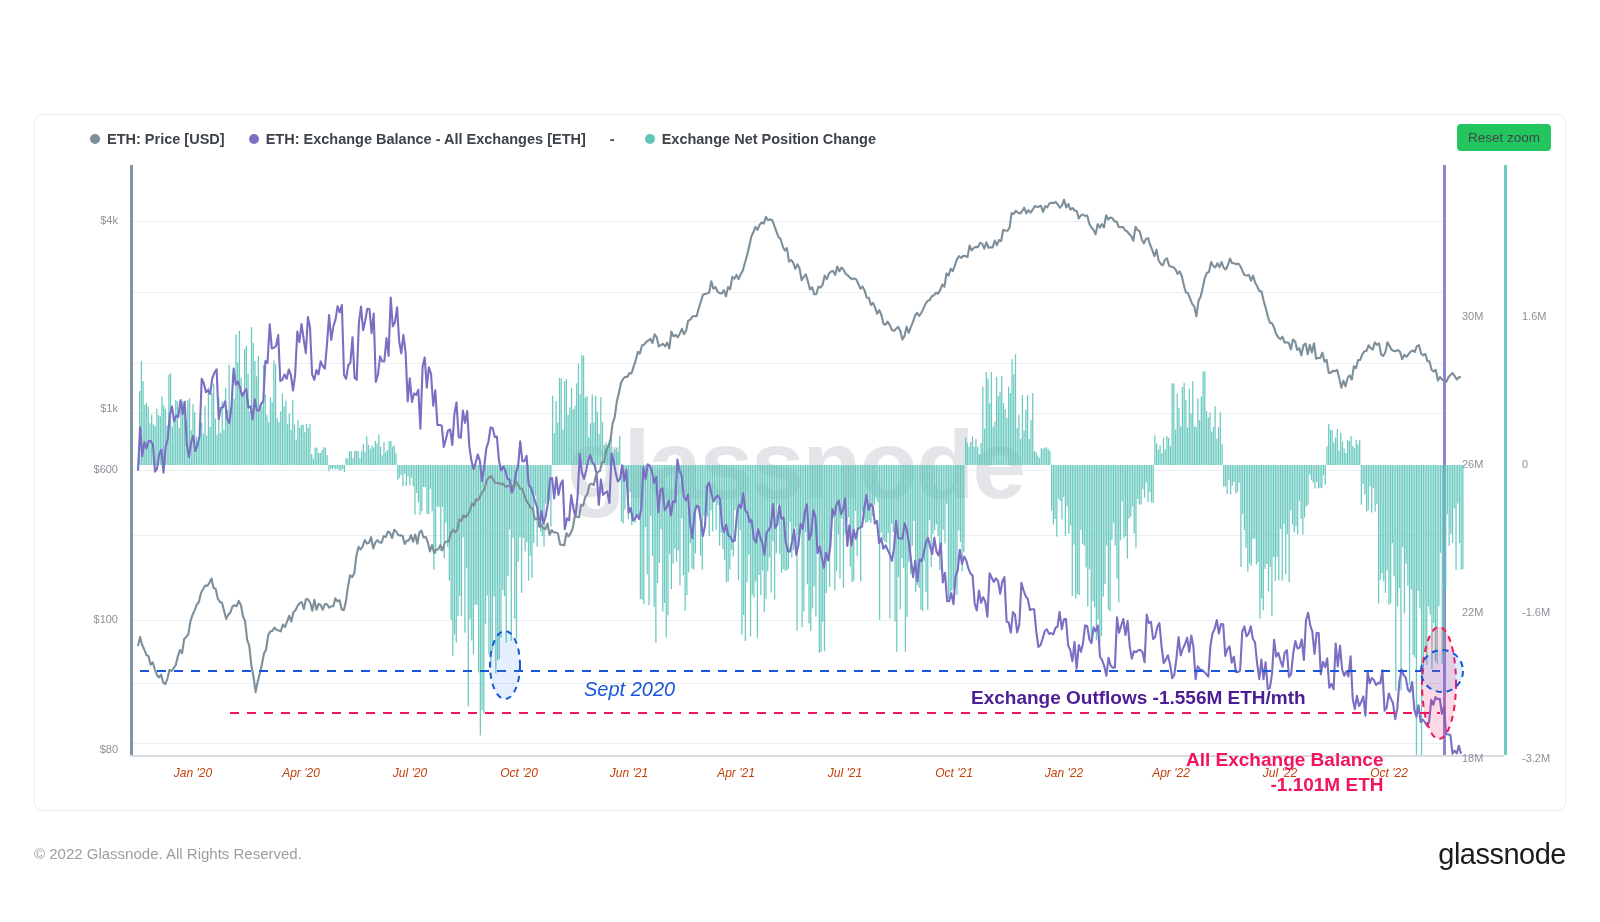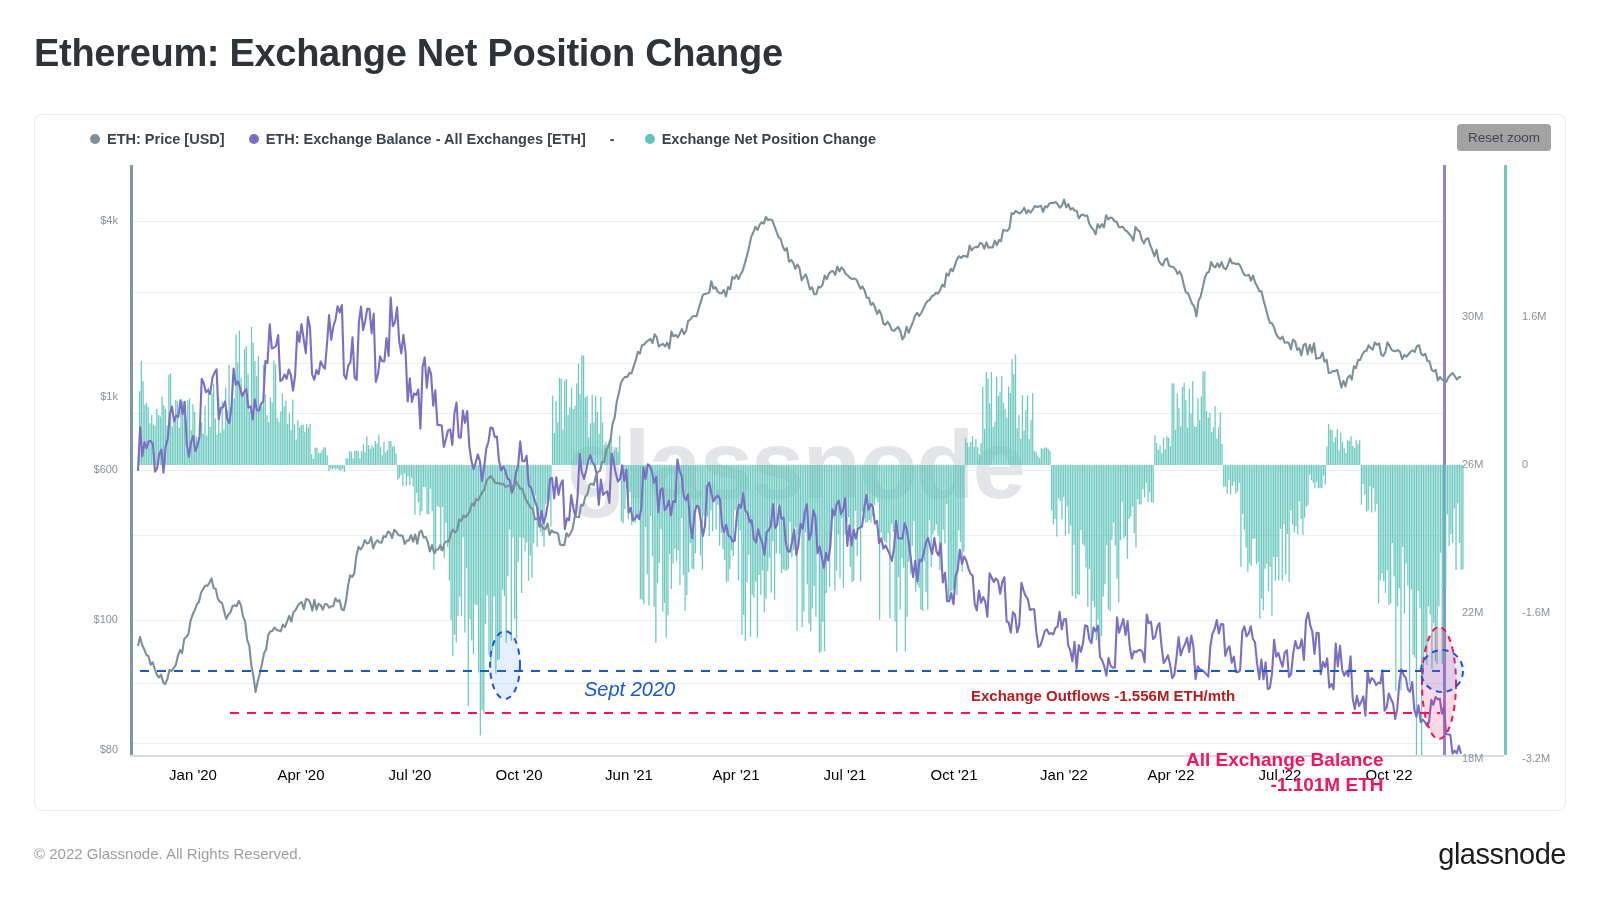--- a/index.html
+++ b/index.html
@@ -36,21 +36,21 @@
     font-size:14.5px; font-weight:bold; color:#3d4349;
     white-space:nowrap;
   }
   .legend-item { display:flex; align-items:center; gap:7px; margin-right:24px; }
   .legend-dot { width:10px; height:10px; border-radius:50%; display:inline-block; }
   .legend-sep { margin-right:30px; color:#3d4349; font-weight:bold; }
 
   
   .reset-zoom {
     position:absolute; right:14px; top:9px;
-    background:#a3a3a3; border:none; border-radius:4px;
+    background:#22c55e; border:none; border-radius:4px;
     padding:6px 11px; font-size:13.5px; color:#42474d;
     font-family:"Liberation Sans", sans-serif;
     cursor:pointer;
   }
 
   
   .plot {
     position:absolute;
     left:62px; top:50px;
     width:1378px; height:590px;
@@ -80,22 +80,22 @@
   
   .tick {
     position:absolute; font-size:11px; color:#8b9197;
     white-space:nowrap;
   }
   .tick.left  { right:1357px; text-align:right; }
   .tick.purple{ left:1365px; }
   .tick.teal  { left:1425px; }
   .xtick {
     position:absolute; top:601px;
-    font-size:15px; color:#000000;
-    transform:translateX(-50%); white-space:nowrap;
+    font-size:12px; color:#c2410c;
+    transform:translateX(-50%); white-space:nowrap;font-style:italic;
   }
 
   
   .watermark {
     position:absolute; left:540px; top:392px;
     font-size:92px; font-weight:bold; letter-spacing:-2px;
     color:#e3e5e8; user-select:none; pointer-events:none;
   }
 
   
@@ -103,21 +103,21 @@
 
   
   .anno { position:absolute; white-space:nowrap; }
   .anno-sept {
     left:487px; top:513px;
     font-size:20px; font-style:italic; font-weight:500;
     color:#1757d8;
   }
   .anno-outflow {
     left:874px; top:522px;
-    font-size:15px; font-weight:bold; color:#b91c1c;
+    font-size:19px; font-weight:bold; color:#4c1d95;
   }
   .anno-balance {
     left:1089px; top:582px;
     font-size:19px; font-weight:bold; color:#f4145b;
     text-align:right; line-height:25px;
   }
 
   
   .footer-copy {
     position:absolute; left:34px; top:845px;
@@ -127,21 +127,20 @@
     position:absolute; right:34px; top:838px;
     font-size:29px; font-weight:500; letter-spacing:-0.5px;
     color:#1b1b1b;
   }
 </style>
 </head>
 <body>
 
 <div class="page">
 
-  <div class="title">Ethereum: Exchange Net Position Change</div>
 
   <div class="card">
 
     <div class="legend">
       <span class="legend-item">
         <span class="legend-dot" style="background:#7d8f9b"></span>
         <span>ETH: Price [USD]</span>
       </span>
       <span class="legend-item">
         <span class="legend-dot" style="background:#7b6fc4"></span>
@@ -169,21 +168,21 @@
       <div class="gridline" style="top:578px"></div>
 
       <div class="watermark" style="left:470px; top:245px; font-size:96px;">glassnode</div>
 
       <div class="spine left"></div>
       <div class="spine purple"></div>
       <div class="spine teal"></div>
       <div class="xaxis-line"></div>
 
       <div class="tick left" style="top:49px">$4k</div>
-      <div class="tick left" style="top:225px">$1k</div>
+      <div class="tick left" style="top:237px">$1k</div>
       <div class="tick left" style="top:298px">$600</div>
       <div class="tick left" style="top:448px">$100</div>
       <div class="tick left" style="top:578px">$80</div>
 
       <div class="tick purple" style="top:145px">30M</div>
       <div class="tick purple" style="top:293px">26M</div>
       <div class="tick purple" style="top:441px">22M</div>
       <div class="tick purple" style="top:587px">18M</div>
 
       <div class="tick teal" style="top:145px">1.6M</div>

